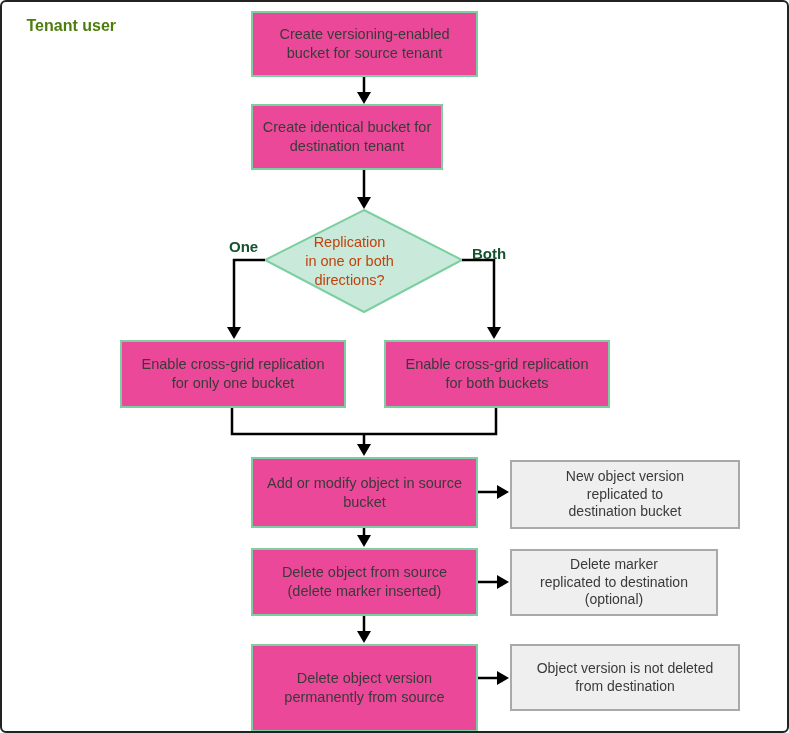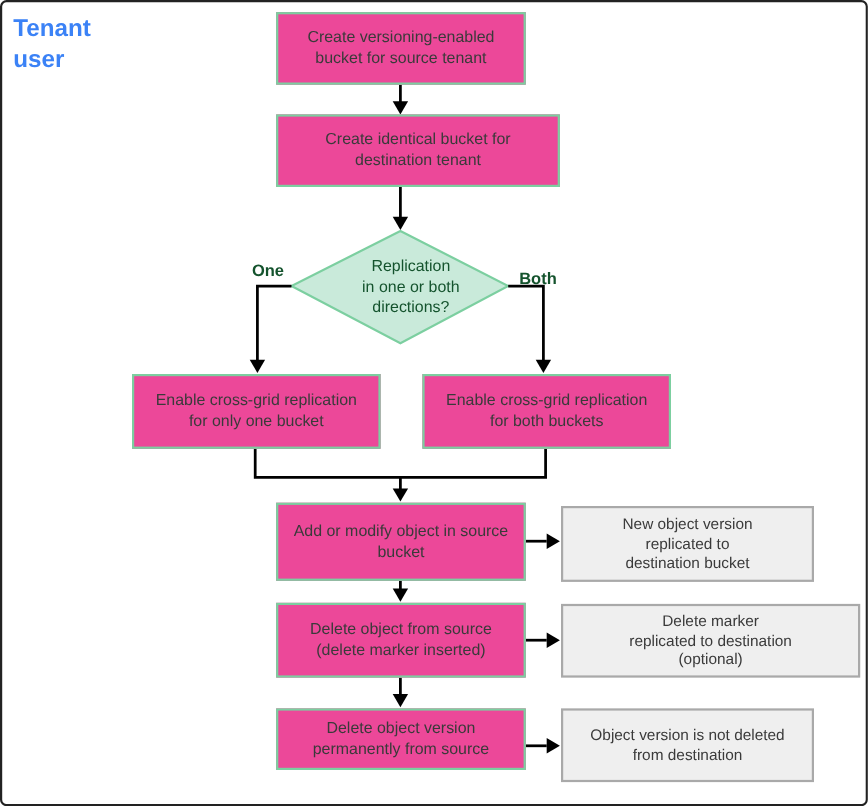--- a/index.html
+++ b/index.html
@@ -30,40 +30,40 @@
     line-height:19px;
   }
   .result {
     background:#efefef;
     border:2px solid #a9a9a9;
     font-size:14px;
     line-height:17.5px;
   }
   .diamond-label {
     position:absolute;
-    left:273px; top:208px;
+    left:249px; top:208px;
     width:197px; height:102px;
     display:flex;
     align-items:center;
     justify-content:center;
     text-align:center;
     white-space:pre-line;
     font-size:14.5px;
     line-height:19px;
-    color:#14532d;
+    color:#c2410c;
   }
   .actor {
     position:absolute;
     left:10px; top:10px;
     width:104px;
-    text-align:left;
-    font-size:22px;
+    text-align:right;
+    font-size:16px;
     line-height:28px;
     font-weight:bold;
-    color:#3b82f6;
+    color:#4d7c0f;
   }
   .branch-label {
     position:absolute;
     font-size:15px;
     font-weight:bold;
     color:#14532d;
     line-height:15px;
   }
   #connector-layer {
     position:absolute;
@@ -142,21 +142,21 @@
       <line x1="476" y1="676" x2="495" y2="676"></line>
       <polygon class="head" points="495,669 495,683 507,676"></polygon>
     </g>
   </svg>
 
   <div class="actor">Tenant user</div>
 
   <div class="node step" style="left:249px; top:9px;  width:227px; height:66px;">Create versioning-enabled
 bucket for source tenant</div>
 
-  <div class="node step" style="left:249px; top:102px; width:258px; height:66px;">Create identical bucket for
+  <div class="node step" style="left:249px; top:102px; width:192px; height:66px;">Create identical bucket for
 destination tenant</div>
 
   <div class="diamond-label">Replication
 in one or both
 directions?</div>
 
   <div class="branch-label" style="left:227px; top:237px;">One</div>
   <div class="branch-label" style="left:470px; top:244px;">Both</div>
 
   <div class="node step" style="left:118px; top:338px; width:226px; height:68px;">Enable cross-grid replication
@@ -164,27 +164,27 @@
 
   <div class="node step" style="left:382px; top:338px; width:226px; height:68px;">Enable cross-grid replication
 for both buckets</div>
 
   <div class="node step" style="left:249px; top:455px; width:227px; height:71px;">Add or modify object in source
 bucket</div>
 
   <div class="node step" style="left:249px; top:546px; width:227px; height:68px;">Delete object from source
 (delete marker inserted)</div>
 
-  <div class="node step" style="left:249px; top:642px; width:227px; height:56px;">Delete object version
+  <div class="node step" style="left:249px; top:642px; width:227px; height:88px;">Delete object version
 permanently from source</div>
 
   <div class="node result" style="left:508px; top:458px; width:230px; height:69px;">New object version
 replicated to
 destination bucket</div>
 
-  <div class="node result" style="left:508px; top:547px; width:272px; height:67px;">Delete marker
+  <div class="node result" style="left:508px; top:547px; width:208px; height:67px;">Delete marker
 replicated to destination
 (optional)</div>
 
   <div class="node result" style="left:508px; top:642px; width:230px; height:67px;text-align:center;">Object version is not deleted
 from destination</div>
 
 </div>
 
 </body></html>

